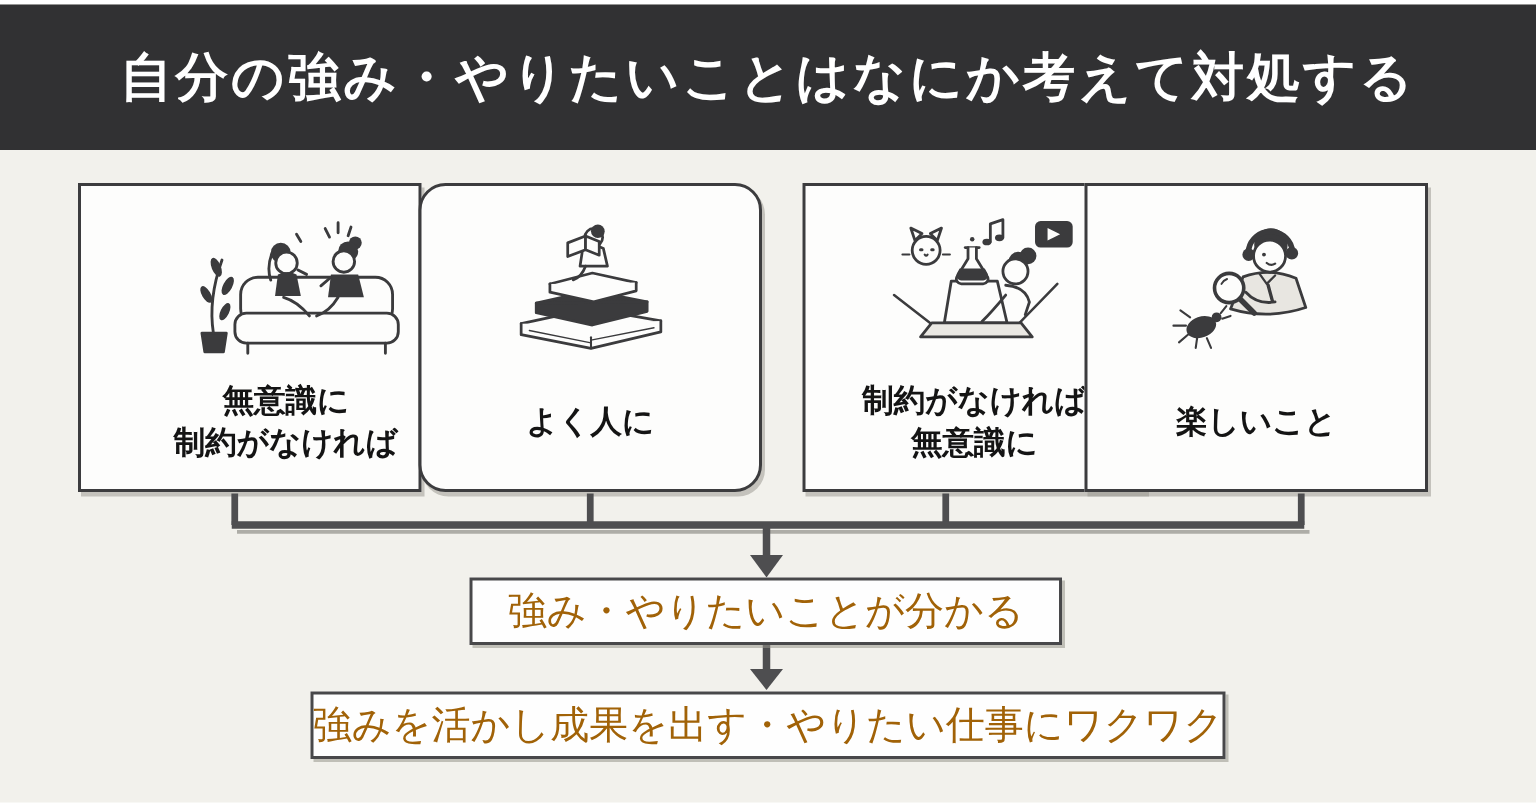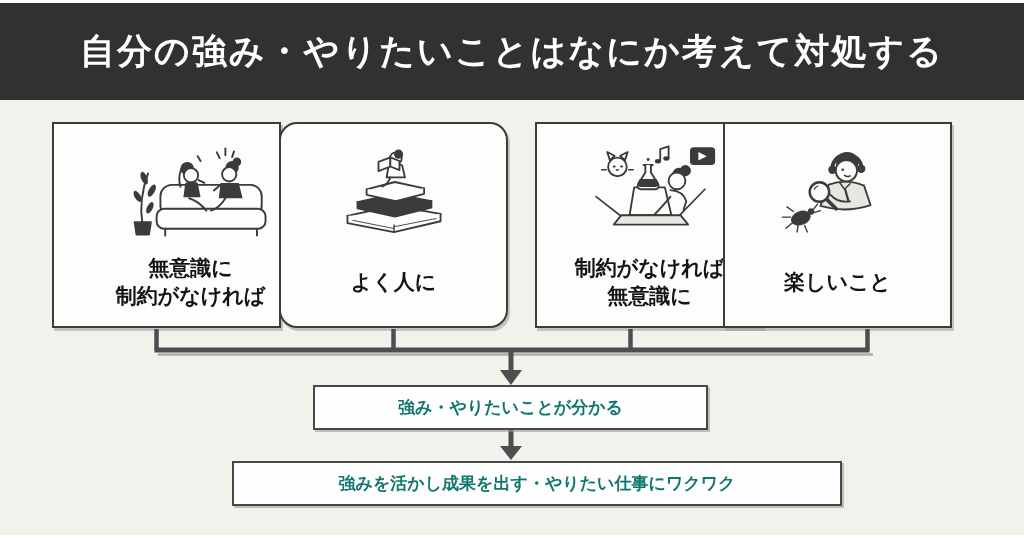--- a/index.html
+++ b/index.html
@@ -68,24 +68,24 @@
   
   .flow-box{
     position:absolute;height:45px;
     box-sizing:border-box;
     background:#fefefe;
     border:2px solid #48484a;
     box-shadow:2px 2px 0 rgba(151,149,141,.55);
     display:flex;align-items:center;justify-content:center;
   }
   .flow-box span{
-    font-size:17px;font-weight:700;color:#0f766e;white-space:nowrap;
+    font-size:26px;font-weight:400;color:#a16207;white-space:nowrap;
   }
   .box1{left:313px;top:385px;width:395px;}
-  .box2{left:207px;top:461px;width:610px;margin-left:25px;}
+  .box2{left:207px;top:461px;width:610px;}
 </style>
 </head>
 <body>
 
 <div class="page">
   <div class="canvas"></div>
 
   <header class="banner">
     <h1>自分の強み・やりたいことはなにか考えて対処する</h1>
   </header>

